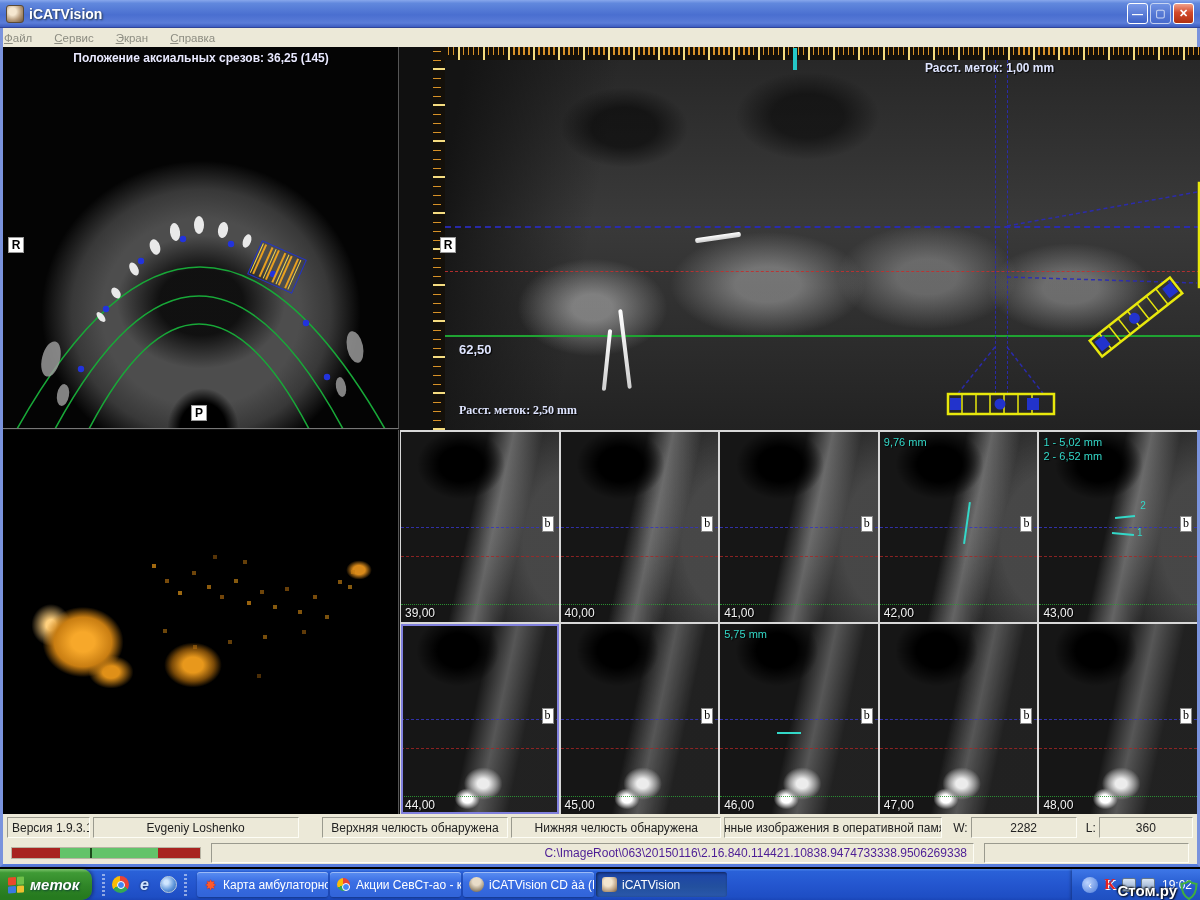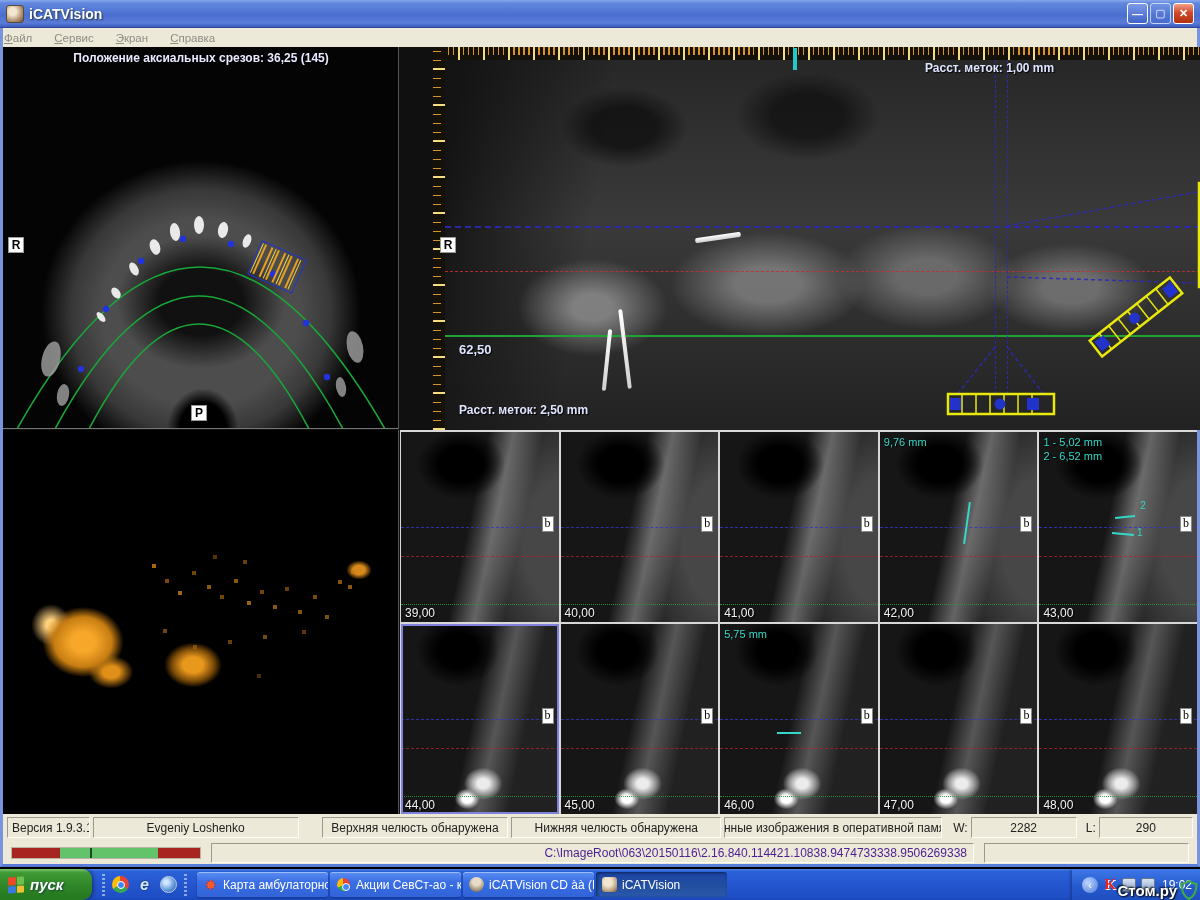--- a/index.html
+++ b/index.html
@@ -357,21 +357,21 @@
           <line x1="585" y1="347" x2="585" y2="367"></line>
             <line x1="599" y1="347" x2="599" y2="367"></line>
         </g>
         <rect x="517" y="351" width="11" height="12" fill="#2233cc"></rect>
         <circle cx="567" cy="357" r="5.5" fill="#2233cc"></circle>
         <rect x="594" y="351" width="12" height="12" fill="#2233cc"></rect>
       </g>
     </svg>
     <span class="pano-text abs" style="left:492px; top:14px;">Расст. меток: 1,00 mm</span>
     <span class="pano-text abs" style="left:26px; top:295px; font-size:13px;">62,50</span>
-    <span class="pano-text abs" style="left:26px; top:356px;">Расст. меток: 2,50 mm</span>
+    <span class="pano-text abs" style="left:26px; top:356px;font-family:Liberation Serif, serif;">Расст. меток: 2,50 mm</span>
     <div class="orient-box abs" style="left:7px; top:190px;">R</div>
   </div>
 
   <div id="volume" class="abs">
     <div id="volume-render" class="abs"></div>
     <div id="volume-dust" class="abs"></div>
   </div>
 
   <div id="grid" class="abs">
     <div class="tile r1">
@@ -457,21 +457,21 @@
 
   <div id="status1" class="abs">
     <div class="sunken" style="width:84px; justify-content:flex-start; padding-left:4px;">Версия 1.9.3.13</div>
     <div class="sunken" style="width:210px;">Evgeniy Loshenko</div>
     <div class="sunken" style="width:190px;margin-left:20px;">Верхняя челюсть обнаружена</div>
     <div class="sunken" style="width:214px;">Нижняя челюсть обнаружена</div>
     <div class="sunken" style="width:222px;">Данные изображения в оперативной памяти</div>
     <span style="margin-left:8px;">W:</span>
     <div class="sunken" style="width:108px;">2282</div>
     <span style="margin-left:6px;">L:</span>
-    <div class="sunken" style="width:96px;">290</div>
+    <div class="sunken" style="width:96px;">360</div>
   </div>
 
   <div id="status2" class="abs">
     <div id="progressbar">
       <div style="width:48px; background:#a82420;"></div>
       <div style="width:30px; background:#63c36a;"></div>
       <div style="width:2px; background:#1c4a1c;"></div>
       <div style="width:66px; background:#63c36a;"></div>
       <div style="width:42px; background:#a82420;"></div>
     </div>
@@ -480,21 +480,21 @@
   </div>
 
   <div id="taskbar" class="abs">
     <div id="startbtn">
       <span id="winlogo">
           <i class="q1"></i>
           <i class="q2"></i>
           <i class="q3"></i>
           <i class="q4"></i>
         </span>
-      <span>пуск</span>
+      <span>меток</span>
     </div>
     <div class="ql">
       <div class="ql-sep"></div>
       <div class="ql-icon chrome-ic"></div>
       <div class="ql-icon ie-ic">e</div>
       <div class="ql-icon globe-ic"></div>
       <div class="ql-sep"></div>
     </div>
     <div class="taskbtn">
       <span class="tb-ic star-ic">✸</span>

